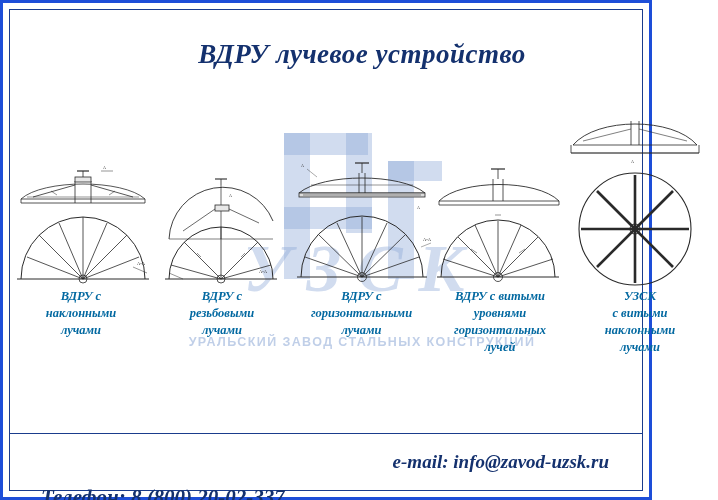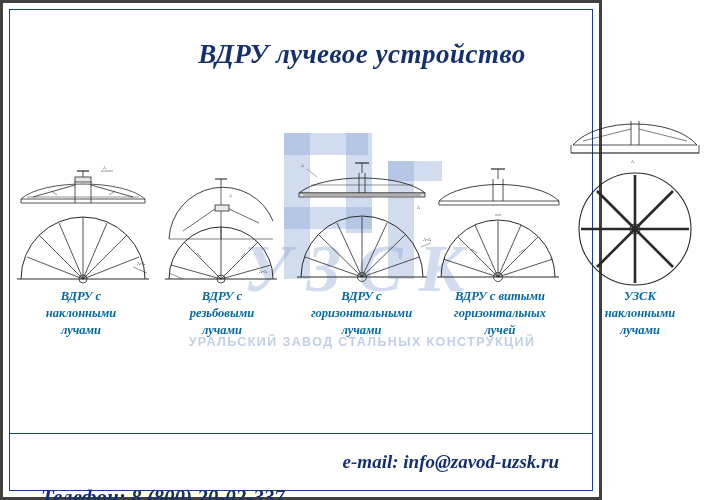--- a/index.html
+++ b/index.html
@@ -8,25 +8,25 @@
   }
   body {
     width: 718px;
     height: 500px;
     background: #ffffff;
     font-family: "Liberation Serif", serif;
     overflow: hidden;
   }
   #page {
     position: relative;
-    width: 602px;
+    width: 652px;
     height: 500px;
     background: #ffffff;
     box-sizing: border-box;
-    border: 3px solid #404040;
+    border: 3px solid #1d4ed8;
     text-decoration: underline;
   }
   #inner-frame {
     position: absolute;
     left: 6px;
     top: 6px;
     right: 6px;
     bottom: 6px;
     border: 1px solid #1a3c8c;
     box-sizing: border-box;
@@ -292,26 +292,28 @@
   </div>
 
   <div class="caption" style="left:286px; top:285px; width:145px;">
     <div>ВДРУ с</div>
     <div>горизонтальными</div>
     <div>лучами</div>
   </div>
 
   <div class="caption" style="left:432px; top:285px; width:130px;">
     <div>ВДРУ с витыми</div>
+    <div>уровнями</div>
     <div>горизонтальных</div>
     <div>лучей</div>
   </div>
 
   <div class="caption" style="left:576px; top:285px; width:122px;">
     <div>УЗСК</div>
+    <div>с витыми</div>
     <div>наклонными</div>
     <div>лучами</div>
   </div>
 
   <div id="footer"></div>
   <div id="phone">Телефон: 8 (800) 20-02-337</div>
   <div id="email">e-mail: info@zavod-uzsk.ru</div>
 </div>
 
 </body></html>

